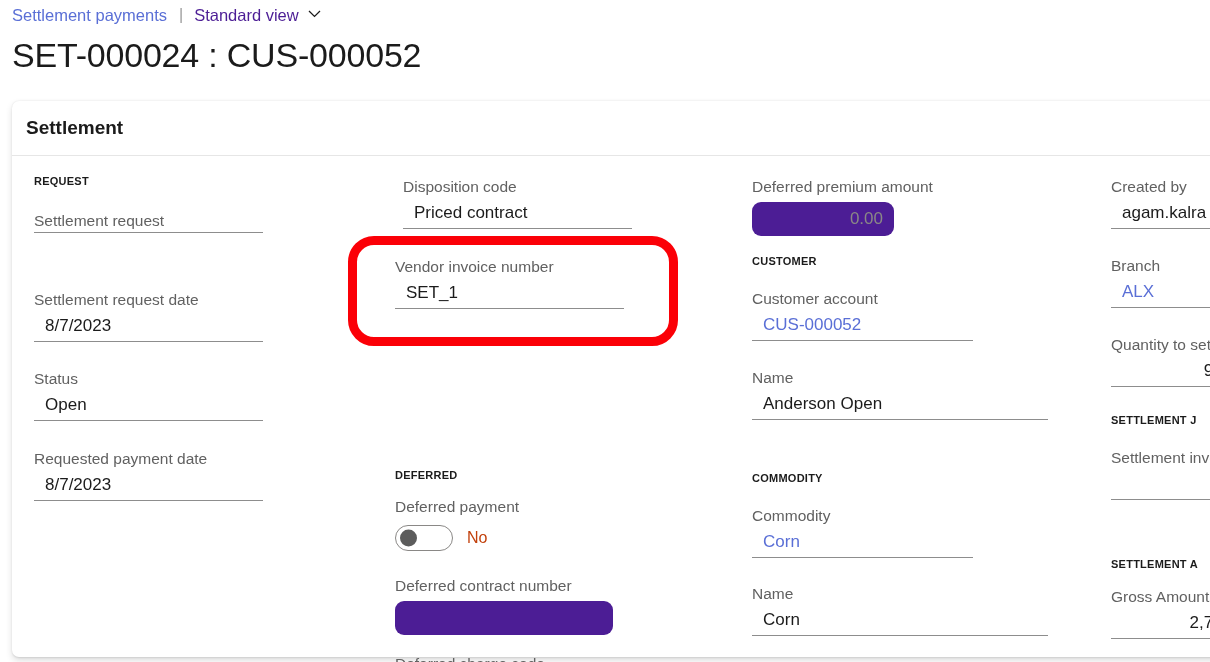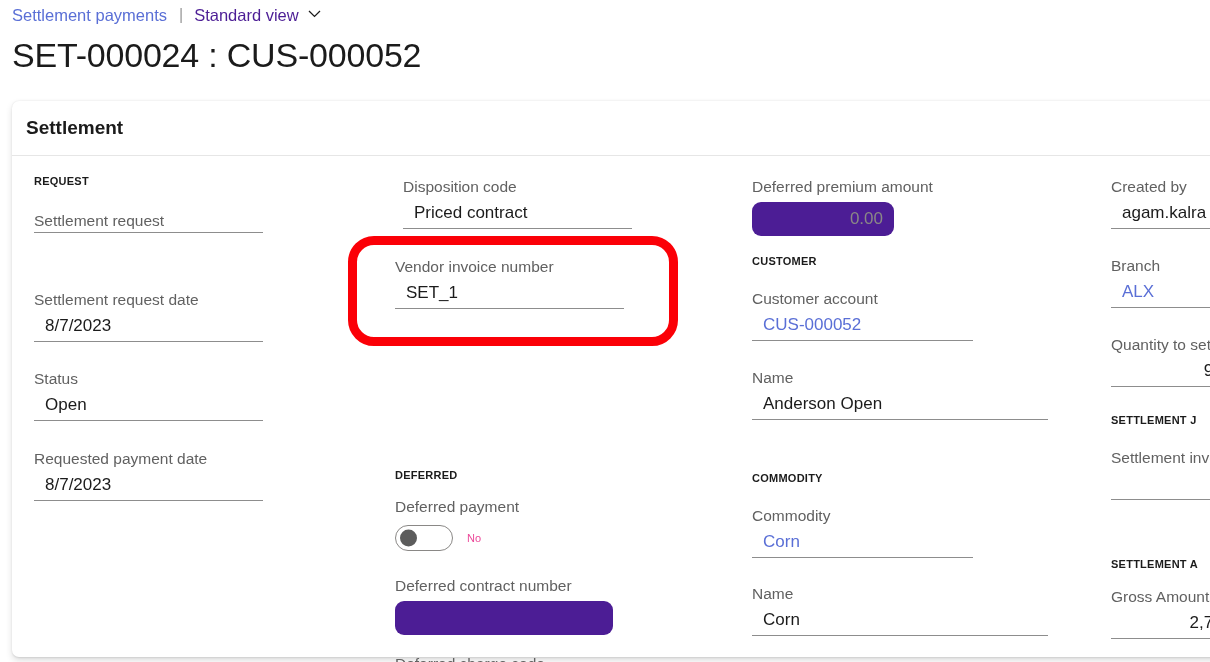--- a/index.html
+++ b/index.html
@@ -90,21 +90,21 @@
   .toggle-row { display: flex; align-items: center; gap: 14px; }
   .toggle {
     width: 58px; height: 26px; border-radius: 13px;
     border: 1.4px solid #8a8886; background: #ffffff;
     position: relative; cursor: pointer;
   }
   .toggle .knob {
     position: absolute; left: 4px; top: 50%; transform: translateY(-50%);
     width: 17px; height: 17px; border-radius: 50%; background: #5c5c5c;
   }
-  .toggle-label { font-size: 11px; color: #ec4899; }
+  .toggle-label { font-size: 16px; color: #c2410c; }
 
   
   .annot {
     position: absolute; left: 348px; top: 236px;
     width: 330px; height: 110px;
     border: 9px solid #fb0007; border-radius: 26px;
     pointer-events: none; z-index: 40;
   }
 </style>
 </head>

